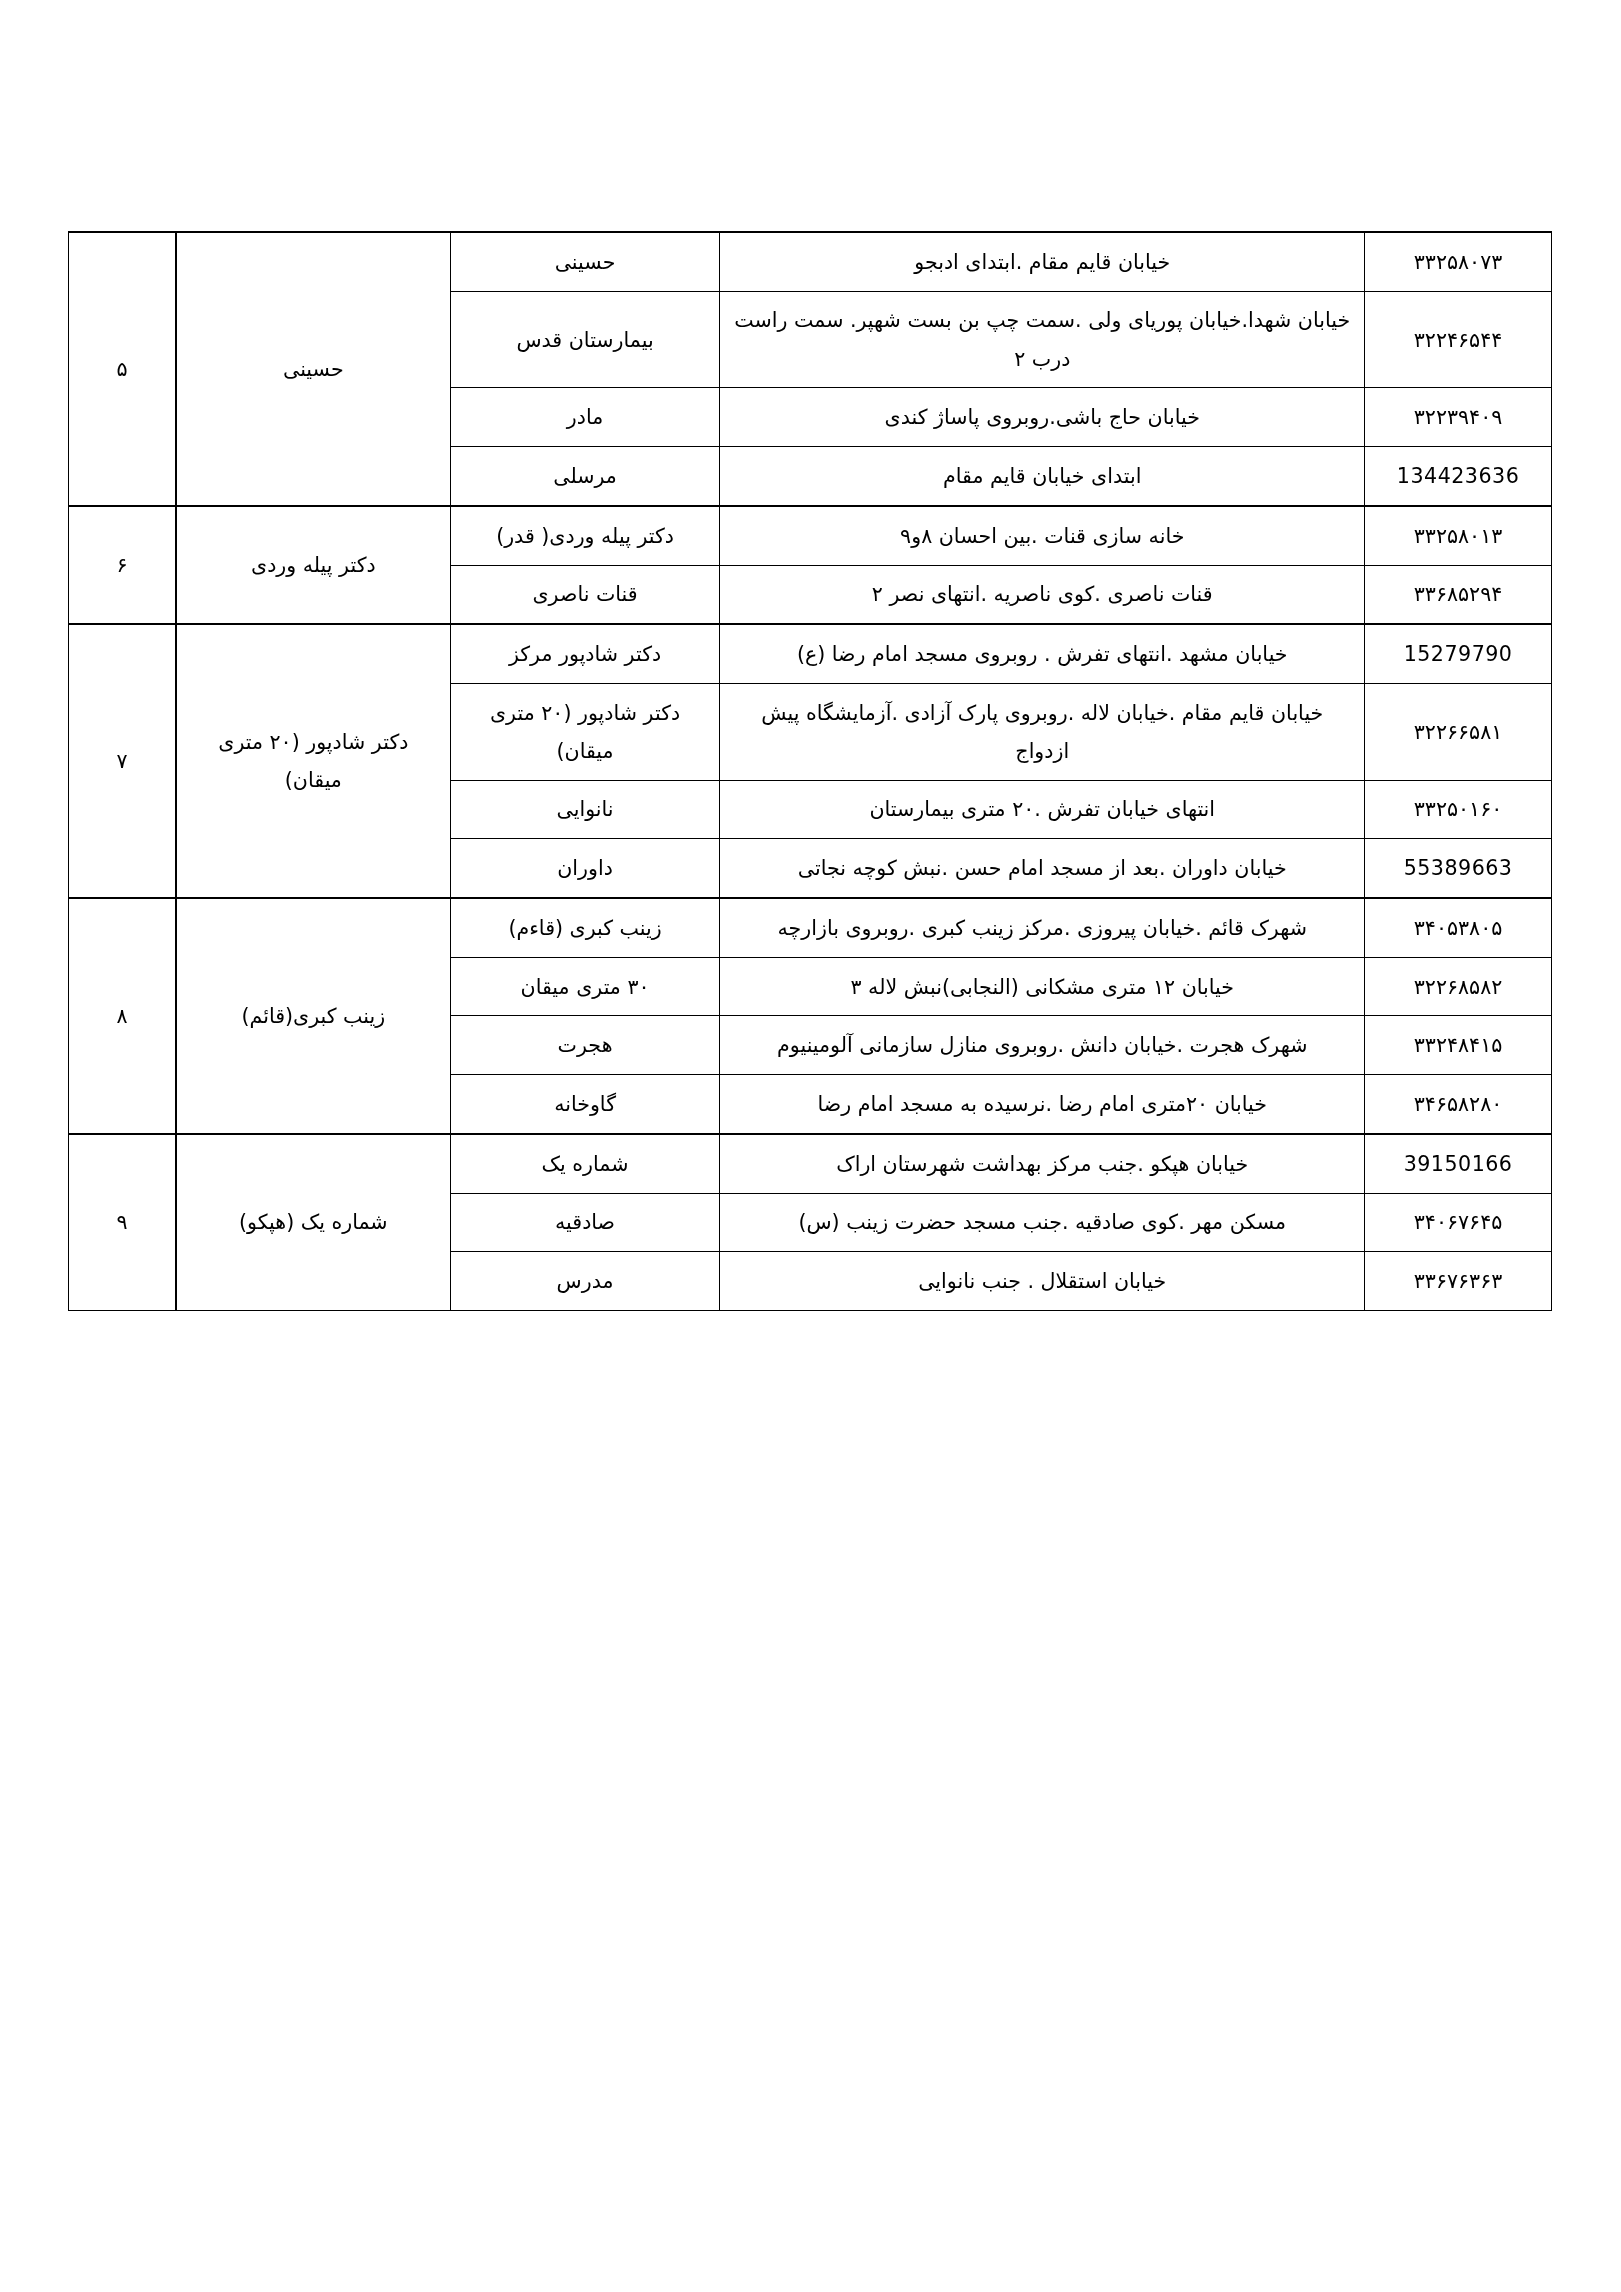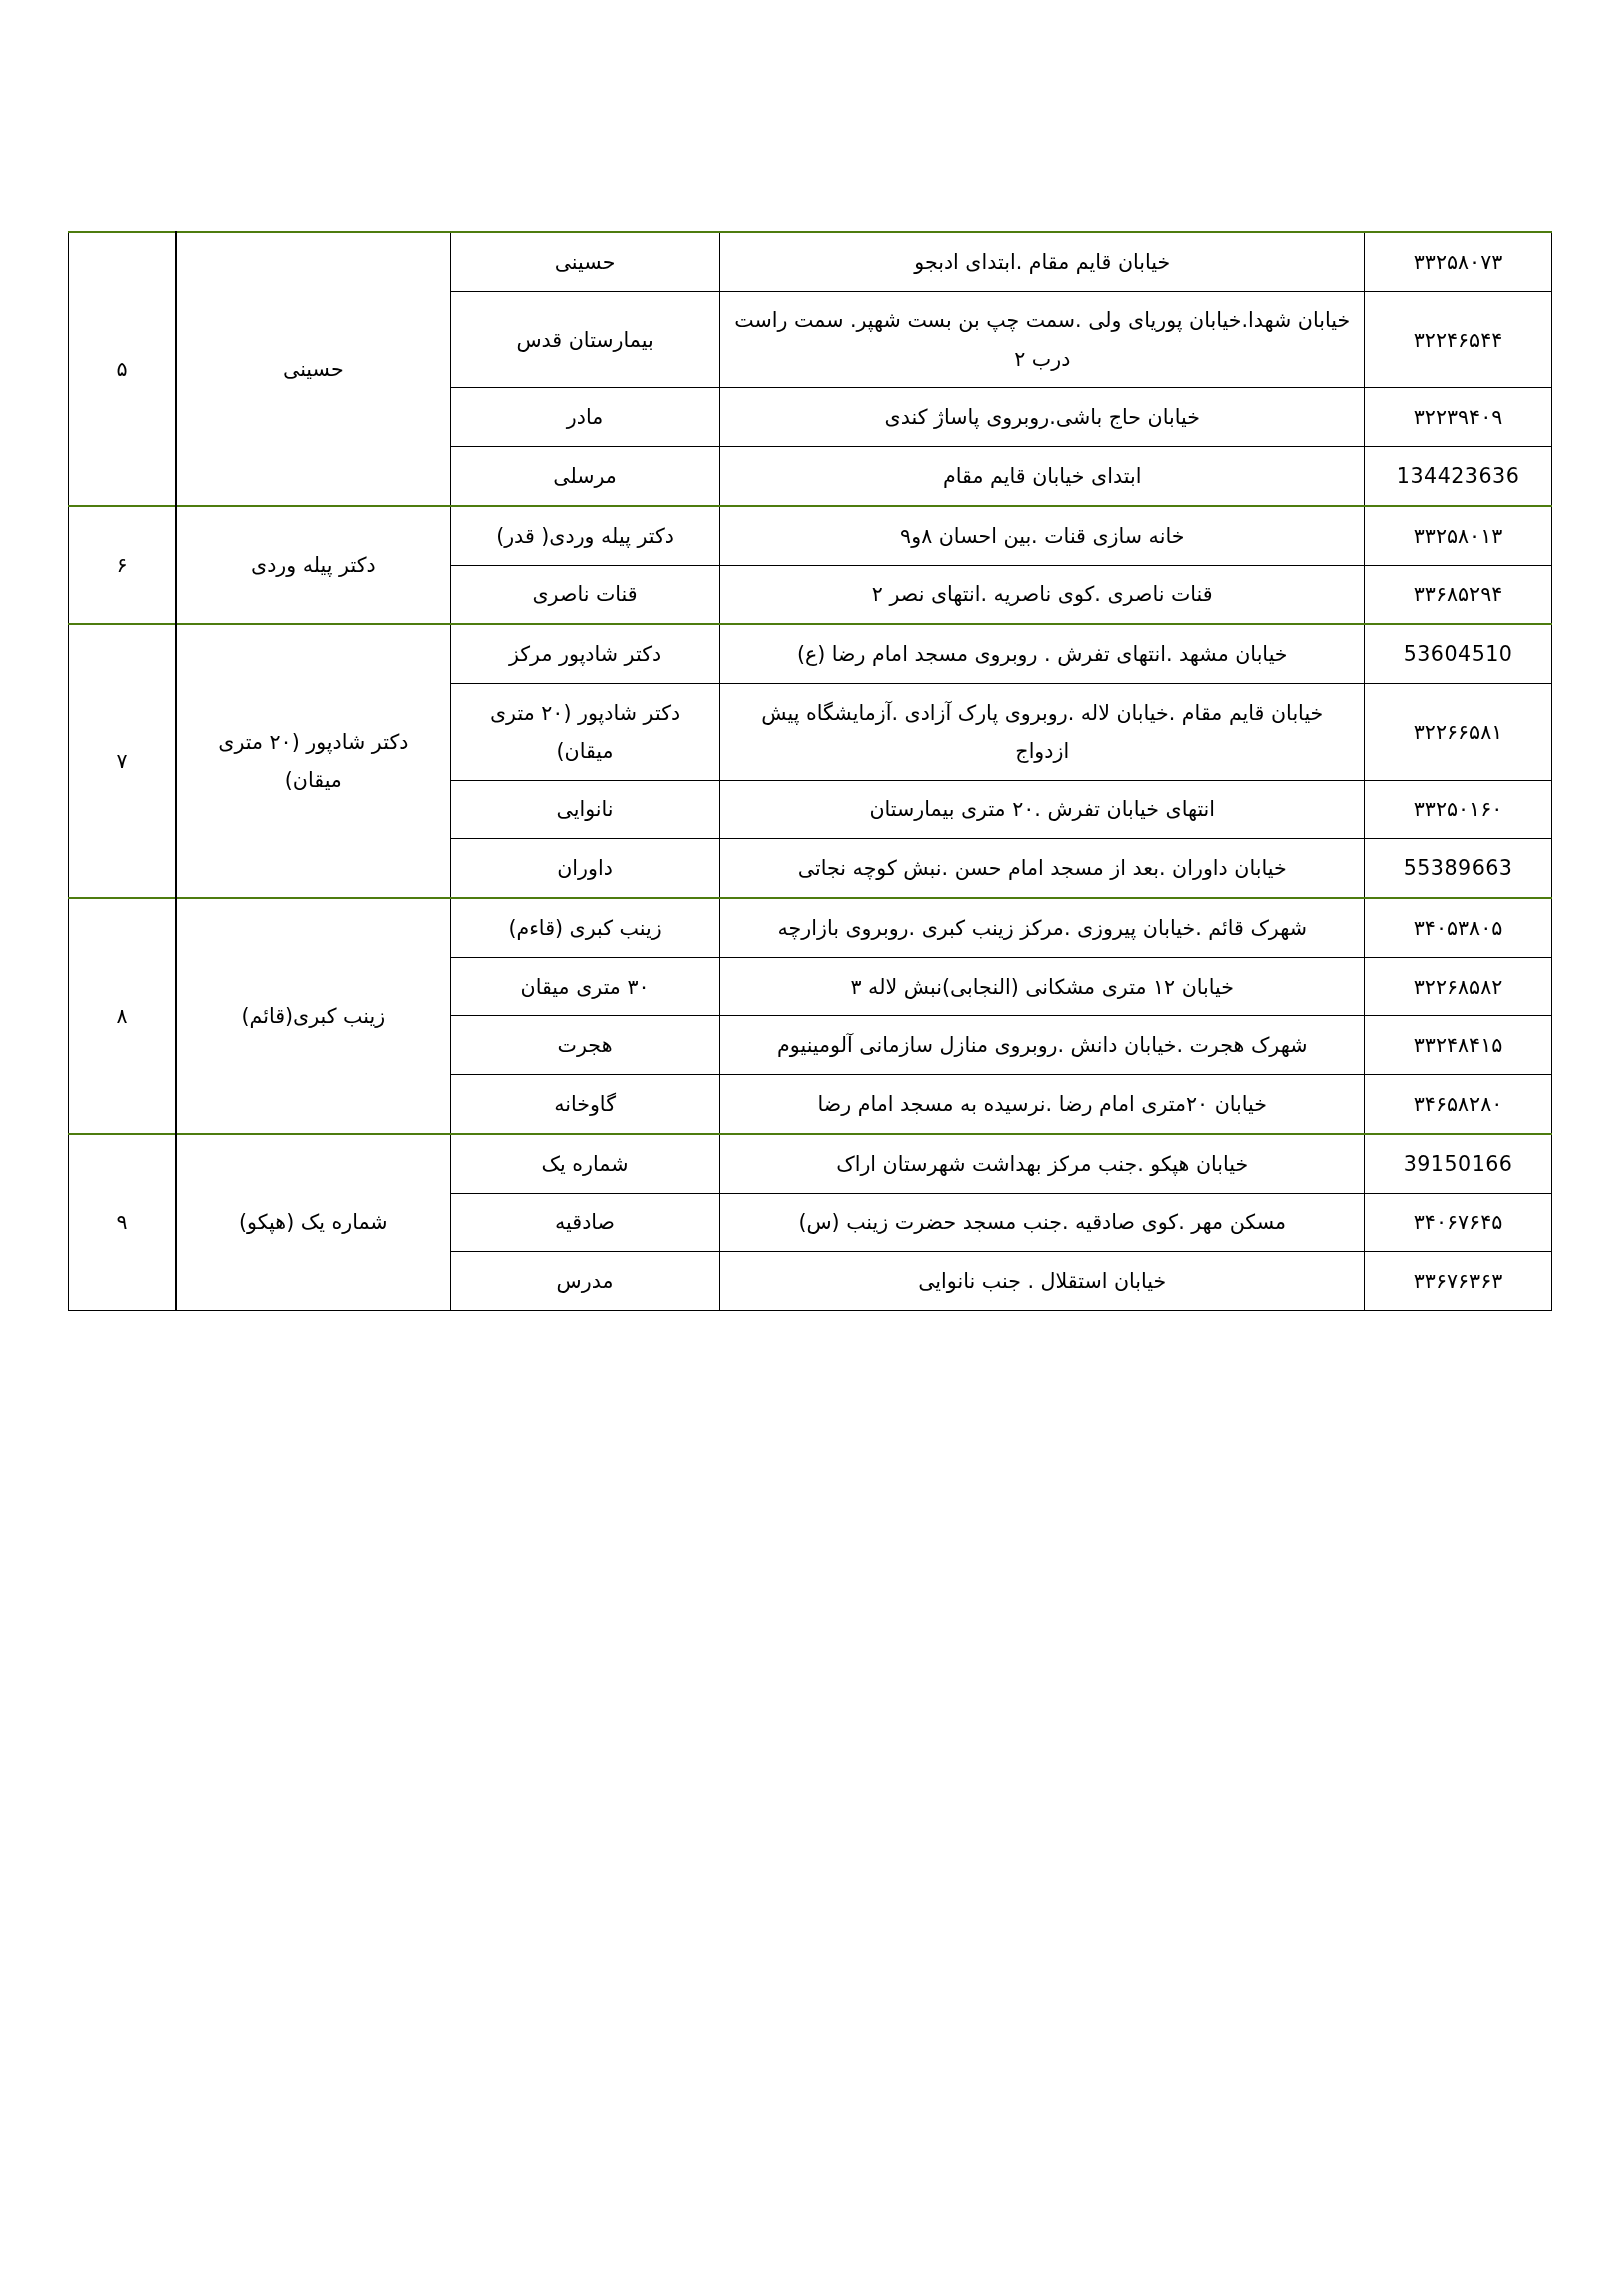--- a/index.html
+++ b/index.html
@@ -57,21 +57,21 @@
     font-size: 20.6px;
     line-height: 2.0;
   }
   td.cell-phone {
     font-size: 21.6px;
     letter-spacing: 0.5px;
     margin-top: 21px;
   }
   
   tr.group-start > td {
-    border-top: 2px solid #4d7c0f;
+    border-top: 2px solid #000000;
   }
   table.directory {
     border-top: 2px solid #000000;
   }
   .sect-edge {
     border-left: 2px solid #000000 !important;
   }
 </style>
 </head>
 <body>
@@ -114,21 +114,21 @@
           <td class="cell-name">دکتر پیله وردی( قدر)</td>
           <td class="cell-group sect-edge" rowspan="2">دکتر پیله وردی</td>
           <td class="cell-index" rowspan="2">۶</td>
         </tr>
         <tr>
           <td class="cell-phone">۳۳۶۸۵۲۹۴</td>
           <td class="cell-address">قنات ناصری .کوی ناصریه .انتهای نصر ۲</td>
           <td class="cell-name">قنات ناصری</td>
         </tr>
         <tr class="group-start">
-          <td class="cell-phone">53604510</td>
+          <td class="cell-phone">15279790</td>
           <td class="cell-address">خیابان مشهد .انتهای تفرش . روبروی مسجد امام رضا (ع)</td>
           <td class="cell-name">دکتر شادپور مرکز</td>
           <td class="cell-group sect-edge" rowspan="4">دکتر شادپور (۲۰ متری میقان)</td>
           <td class="cell-index" rowspan="4">۷</td>
         </tr>
         <tr>
           <td class="cell-phone">۳۲۲۶۶۵۸۱</td>
           <td class="cell-address">خیابان قایم مقام .خیابان لاله .روبروی پارک آزادی .آزمایشگاه پیش ازدواج</td>
           <td class="cell-name">دکتر شادپور (۲۰ متری میقان)</td>
         </tr>

